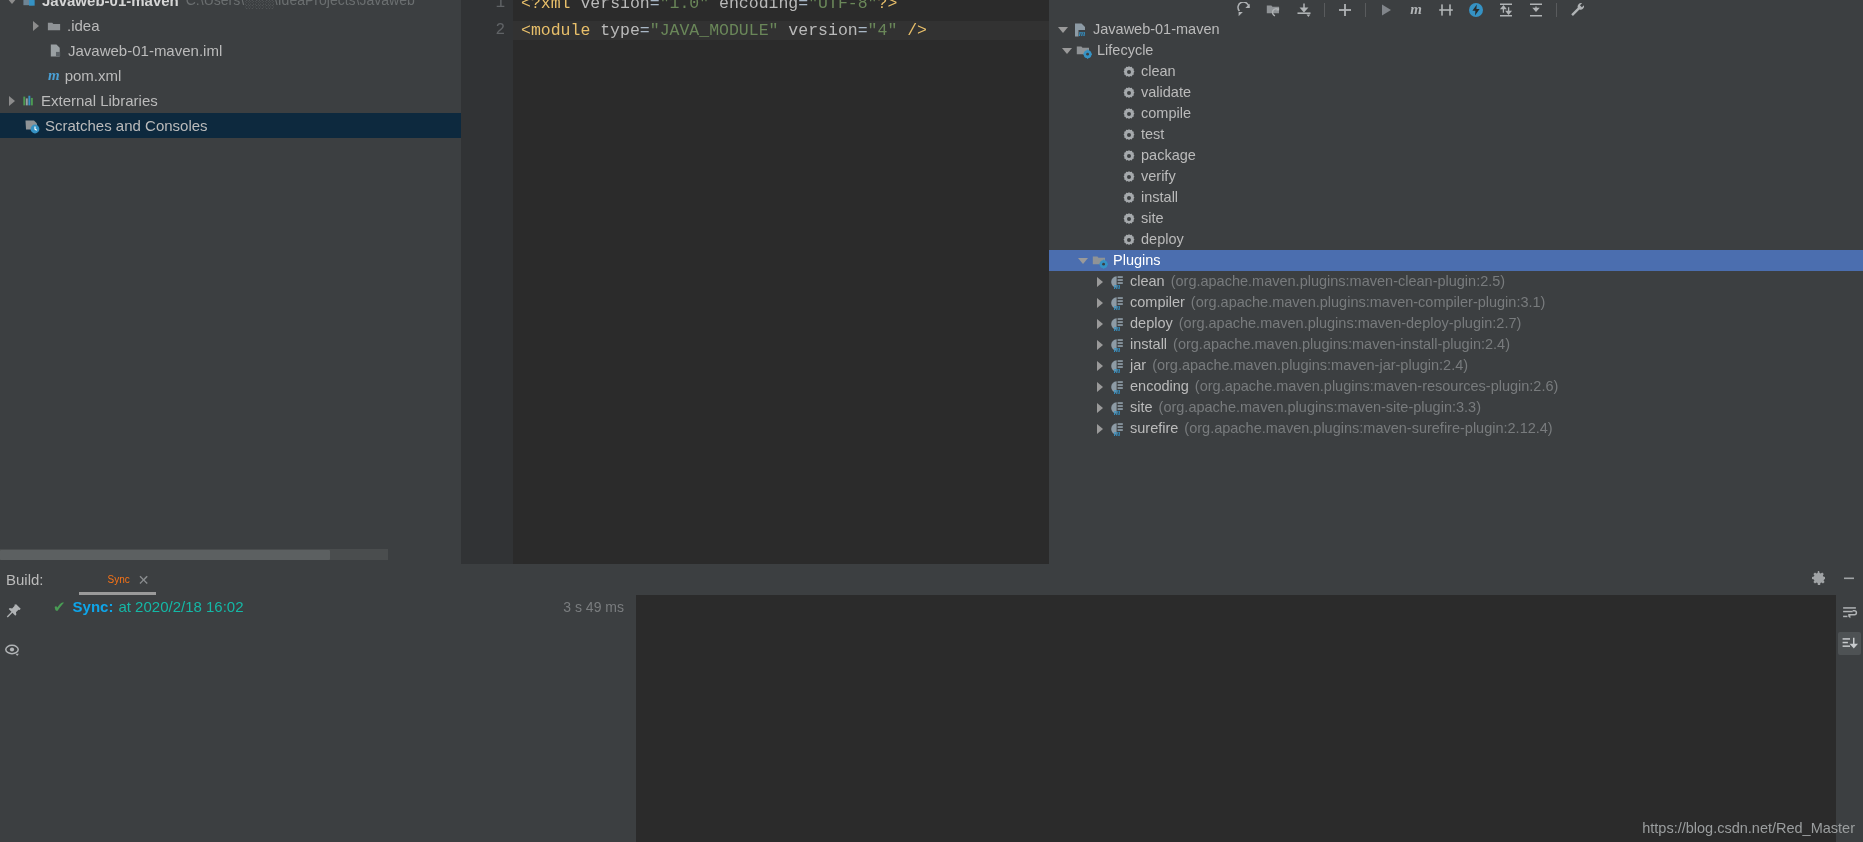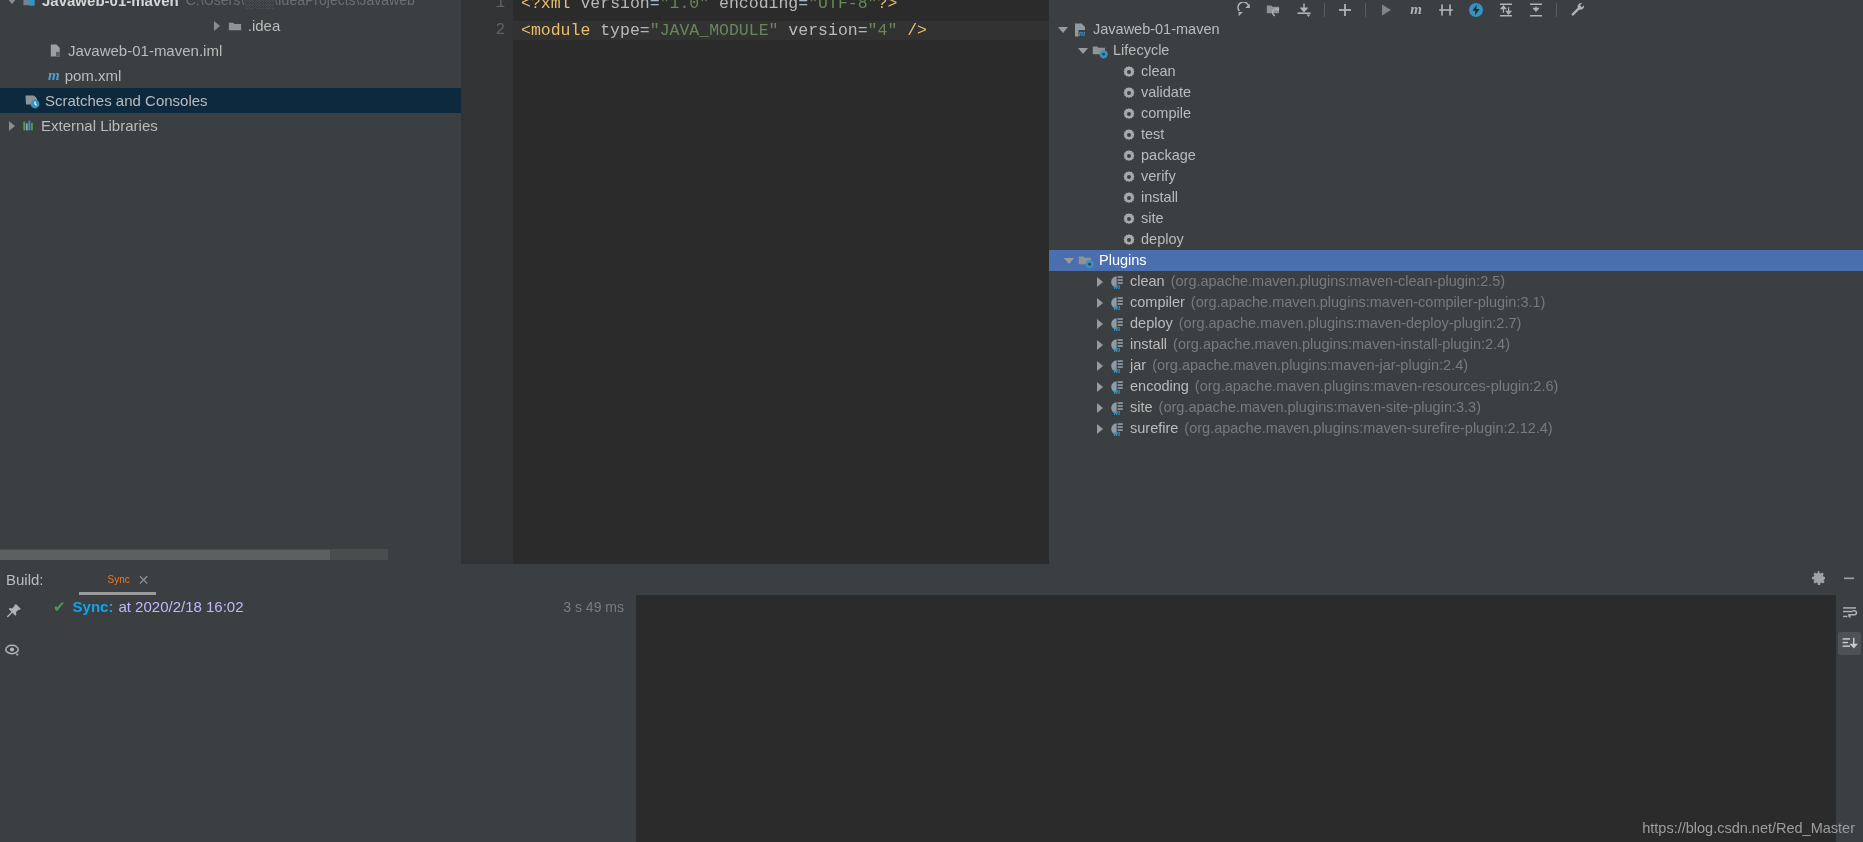--- a/index.html
+++ b/index.html
@@ -137,21 +137,21 @@
     position: absolute; left: 27px; top: 0; width: 609px; height: 247px;
     background: #3c3f41;
   }
   #build-tree-row {
     position: relative; height: 24px; line-height: 24px;
     display: flex; align-items: center; padding-left: 26px;
     font-size: 15px;
   }
   #sync-check { color: #499c54; font-size: 15px; margin-right: 7px; }
   #sync-title { color: #0ea5e9; font-weight: bold; font-size: 15px; }
-  #sync-at { color: #c4b5fd; font-size: 15px; margin-left: 5px; }
+  #sync-at { color: #14b8a6; font-size: 15px; margin-left: 5px; }
   #sync-dur { position: absolute; right: 12px; color: #7a7d7f; font-size: 14px; }
   #build-console { position: absolute; left: 636px; top: 0; right: 0; bottom: 0; background: #2b2b2b; }
   #build-console-rail {
     position: absolute; right: 0; top: 0; width: 27px; height: 247px;
     background: #3c3f41; display: flex; flex-direction: column;
     align-items: center; padding-top: 6px; gap: 8px;
   }
   .rail-btn { width: 23px; height: 23px; display: flex; align-items: center; justify-content: center; }
   .rail-btn.active { background: #4e5254; border-radius: 2px; }
 
@@ -171,21 +171,21 @@
           <span class="arrow expanded"></span>
           <span class="tree-ico">
             <svg width="15" height="15" viewBox="0 0 16 16">
               <rect x="1.5" y="3" width="10" height="10" fill="#6e8494"></rect>
               <rect x="7.5" y="7.5" width="6" height="6" fill="#3592c4"></rect>
             </svg>
           </span>
           <span class="tree-label white">Javaweb-01-maven</span>
           <span class="tree-path">C:\Users\░░░\IdeaProjects\Javaweb</span>
         </div>
-        <div class="tree-row" style="padding-left: 30px; justify-content: center;">
+        <div class="tree-row" style="padding-left: 30px;">
           <span class="arrow collapsed"></span>
           <span class="tree-ico">
             <svg width="16" height="14" viewBox="0 0 16 16">
               <path d="M1 4.2h5l1.2 1.4H15v7.2H1z" fill="#8f9396"></path>
             </svg>
           </span>
           <span class="tree-label">.idea</span>
         </div>
         <div class="tree-row" style="padding-left: 48px; text-align: right;">
           <span class="tree-ico">
@@ -195,41 +195,41 @@
             </svg>
           </span>
           <span class="tree-label">Javaweb-01-maven.iml</span>
         </div>
         <div class="tree-row" style="padding-left: 48px;">
           <span class="tree-ico">
             <span style="color:#4a9fd4;font-style:italic;font-weight:bold;font-size:15px;font-family:'Liberation Serif',serif;line-height:1;">m</span>
           </span>
           <span class="tree-label">pom.xml</span>
         </div>
-        <div class="tree-row sel-unfocused" style="padding-left: 24px;">
-          <span class="tree-ico">
-            <svg width="16" height="16" viewBox="0 0 16 16">
-              <path d="M1.5 2.5h8.5l3 3v6h-11z" fill="#8f9396"></path>
-              <circle cx="11" cy="11" r="4.4" fill="#3592c4"></circle>
-              <path d="M11 8.6v2.6l1.8 1.1" stroke="#ffffff" stroke-width="1.2" fill="none"></path>
-            </svg>
-          </span>
-          <span class="tree-label">Scratches and Consoles</span>
-        </div>
         <div class="tree-row" style="padding-left: 6px;">
           <span class="arrow collapsed"></span>
           <span class="tree-ico">
             <svg width="14" height="14" viewBox="0 0 16 16">
               <rect x="1.5" y="3" width="2.2" height="10" fill="#4d9a51"></rect>
               <rect x="4.4" y="5" width="2.2" height="8" fill="#9aa0a3"></rect>
               <rect x="7.3" y="2" width="2.2" height="11" fill="#3592c4"></rect>
               <rect x="10.2" y="4.5" width="2.2" height="8.5" fill="#4d9a51"></rect>
             </svg>
           </span>
           <span class="tree-label">External Libraries</span>
+        </div>
+        <div class="tree-row sel-unfocused" style="padding-left: 24px;">
+          <span class="tree-ico">
+            <svg width="16" height="16" viewBox="0 0 16 16">
+              <path d="M1.5 2.5h8.5l3 3v6h-11z" fill="#8f9396"></path>
+              <circle cx="11" cy="11" r="4.4" fill="#3592c4"></circle>
+              <path d="M11 8.6v2.6l1.8 1.1" stroke="#ffffff" stroke-width="1.2" fill="none"></path>
+            </svg>
+          </span>
+          <span class="tree-label">Scratches and Consoles</span>
         </div>
       </div>
     <div id="tree-hscroll">
       <div id="tree-hscroll-track">
         <div id="tree-hscroll-thumb"></div>
       </div>
     </div>
   </div>
 
   <div id="editor">
@@ -322,21 +322,21 @@
           <span class="marrow expanded"></span>
           <span class="mico">
             <svg width="16" height="16" viewBox="0 0 16 16">
               <path d="M3 1.5h6.5L13 5v9.5H3z" fill="#8d9ba5"></path>
               <rect x="6.5" y="8" width="7" height="7" fill="#3b4045"></rect>
               <text x="10" y="14.2" font-size="8.5" font-style="italic" font-weight="bold" fill="#3592c4" text-anchor="middle" font-family="Liberation Serif, serif">m</text>
             </svg>
           </span>
           <span class="mname">Javaweb-01-maven</span>
         </div>
-        <div class="mrow" style="padding-left: 28px;">
+        <div class="mrow" style="padding-left: 12px;">
           <span class="marrow expanded"></span>
           <span class="mico">
             <svg width="16" height="16" viewBox="0 0 16 16">
               <path d="M0.8 3.4h4.6l1.1 1.3H13v6.6H0.8z" fill="#8f9396"></path>
               <circle cx="11.6" cy="11.2" r="3.9" fill="#3592c4"></circle>
               <circle cx="11.6" cy="11.2" r="1.4" fill="#3c3f41"></circle>
               <g fill="#3592c4">
                 <rect x="10.9" y="6.6" width="1.4" height="2"></rect>
                 <rect x="10.9" y="13.8" width="1.4" height="2"></rect>
                 <rect x="7.3" y="10.5" width="2" height="1.4"></rect>
@@ -429,21 +429,21 @@
         <div class="mrow" style="padding-left: 58px;">
           <span class="marrow"></span>
           <span class="mico">
             <svg width="14" height="14" viewBox="0 0 16 16">
               <path d="M8 1.3l1.5 1 1.8-.4.6 1.7 1.7.6-.4 1.8 1 1.5-1 1.5.4 1.8-1.7.6-.6 1.7-1.8-.4-1.5 1-1.5-1-1.8.4-.6-1.7-1.7-.6.4-1.8-1-1.5 1-1.5-.4-1.8 1.7-.6.6-1.7 1.8.4z" fill="#a5a9ac"></path>
               <circle cx="8" cy="8" r="2.3" fill="#3c3f41"></circle>
             </svg>
           </span>
           <span class="mname">deploy</span>
         </div>
-        <div class="mrow selected" style="padding-left: 14px; text-align: center;">
+        <div class="mrow selected" style="padding-left: 28px; text-align: center;">
           <span class="marrow expanded"></span>
           <span class="mico">
             <svg width="16" height="16" viewBox="0 0 16 16">
               <path d="M0.8 3.4h4.6l1.1 1.3H13v6.6H0.8z" fill="#8f9396"></path>
               <circle cx="11.6" cy="11.2" r="3.9" fill="#3592c4"></circle>
               <circle cx="11.6" cy="11.2" r="1.4" fill="#3c3f41"></circle>
               <g fill="#3592c4">
                 <rect x="10.9" y="6.6" width="1.4" height="2"></rect>
                 <rect x="10.9" y="13.8" width="1.4" height="2"></rect>
                 <rect x="7.3" y="10.5" width="2" height="1.4"></rect>

